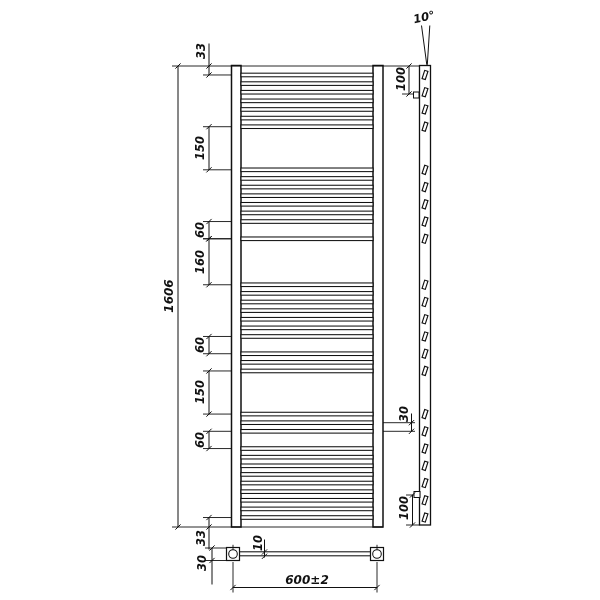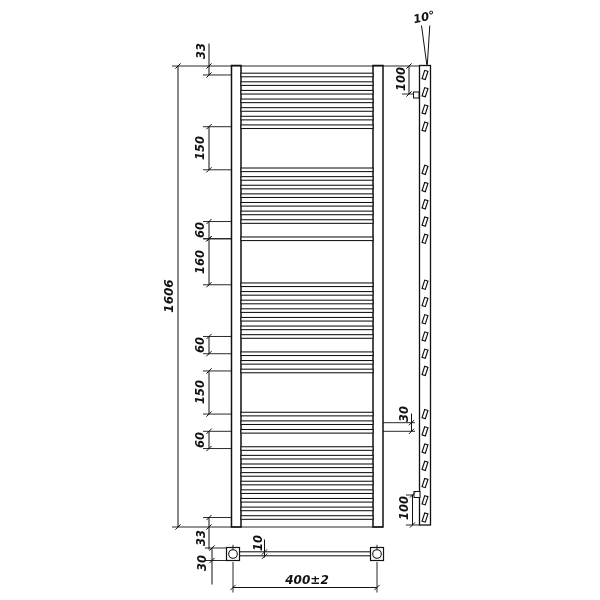--- a/index.html
+++ b/index.html
@@ -191,14 +191,14 @@
   <div class="dlabel tilt" style="left:424px; top:17px;">10°</div>
 
   <div class="dlabel" style="left:401px; top:79px;">100</div>
 
   <div class="dlabel" style="left:404px; top:508px;">100</div>
 
   <div class="dlabel" style="left:202px; top:563px;">30</div>
 
   <div class="dlabel" style="left:258px; top:543px;">10</div>
 
-  <div class="dlabel big horiz" style="left:307px; top:580px;">400±2</div>
+  <div class="dlabel big horiz" style="left:307px; top:580px;">600±2</div>
 </div>
 
 </body></html>

